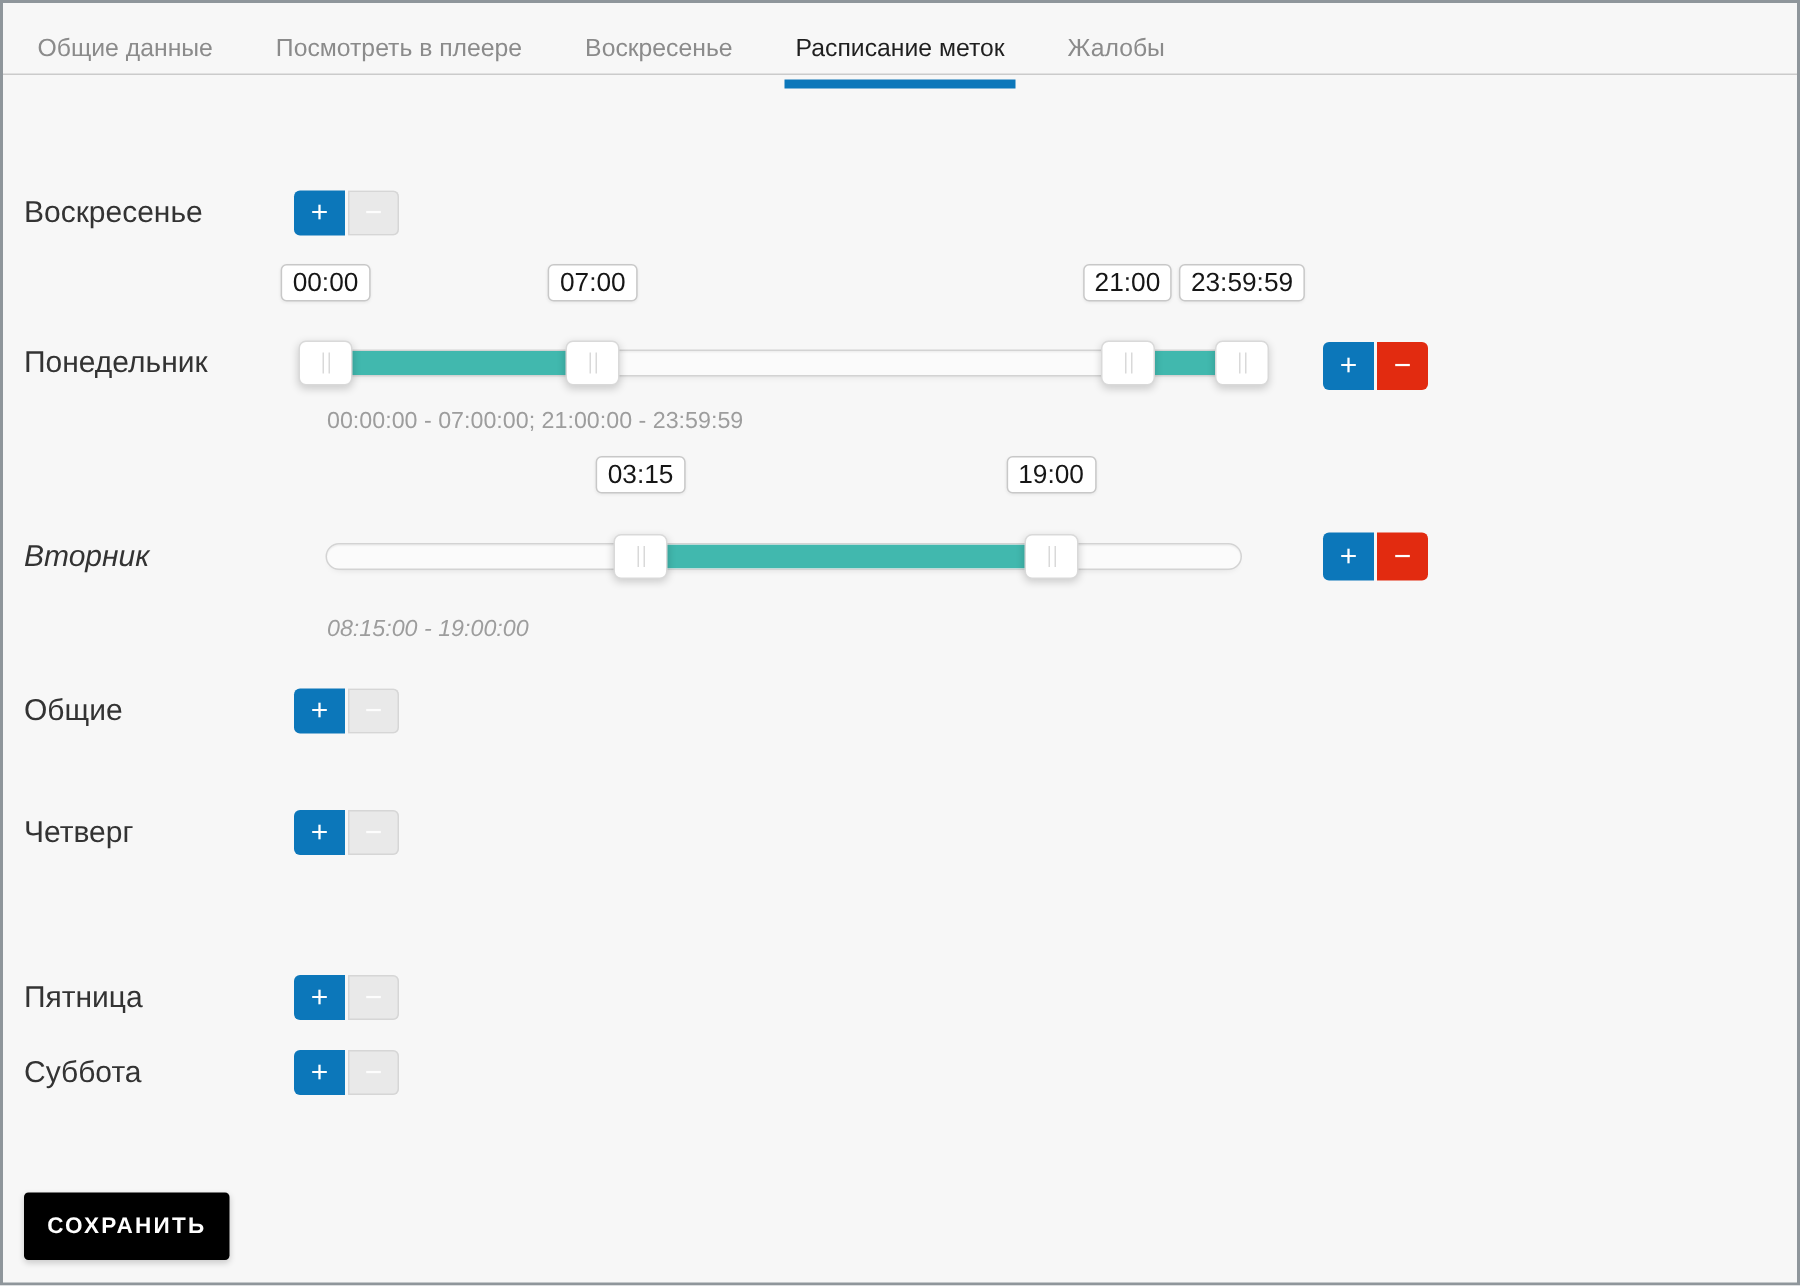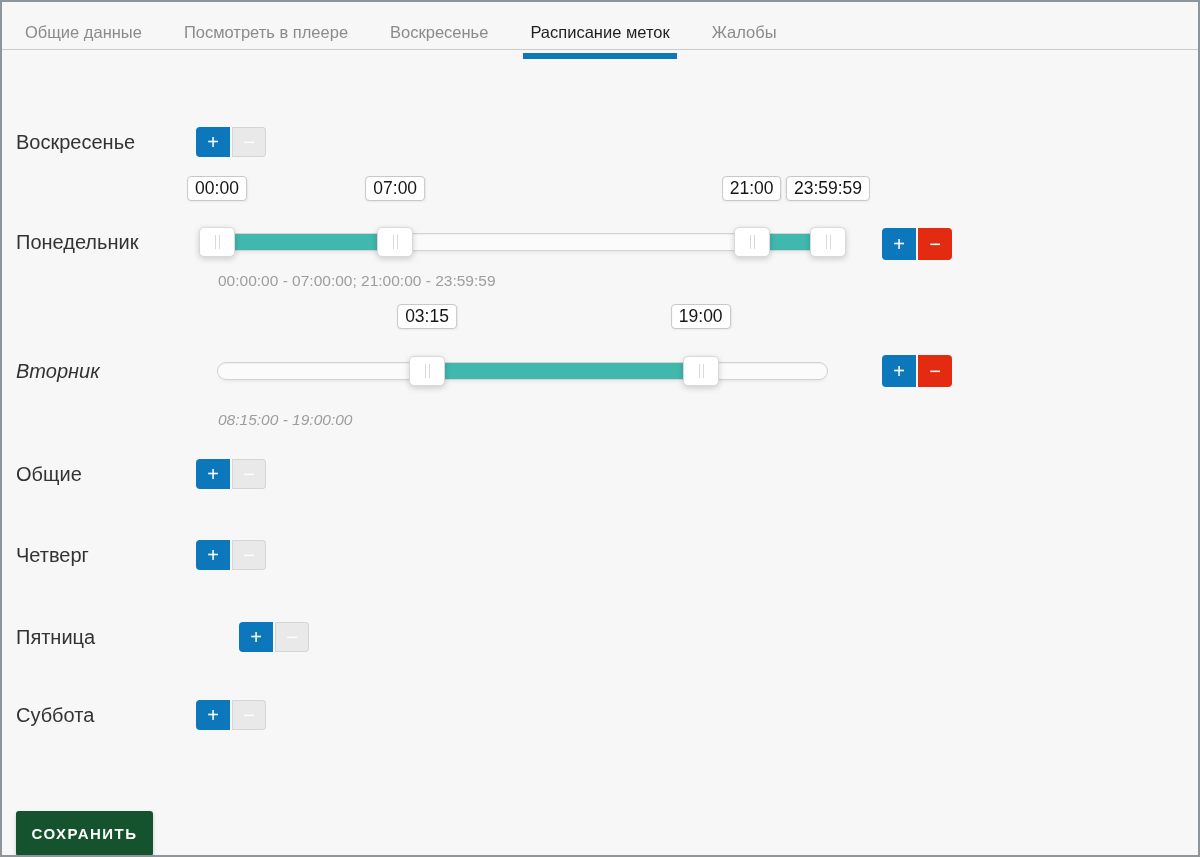--- a/index.html
+++ b/index.html
@@ -67,24 +67,23 @@
   .tbox{
     position:absolute;transform:translateX(-50%);height:25px;box-sizing:border-box;min-width:57px;
     padding:0 7px;background:#fff;border:1px solid #c8c8c8;border-radius:4px;
     display:flex;align-items:center;justify-content:center;
     font-size:17.5px;color:#161616;box-shadow:0 1px 2px rgba(0,0,0,0.06);white-space:nowrap;
   }
   .summary{position:absolute;left:216px;font-size:15.5px;color:#9d9d9d;white-space:nowrap;}
   
   .save{
     position:absolute;left:14px;top:793px;width:137px;height:45px;border:none;border-radius:3px;
-    background:#14532d;color:#fff;font-family:"Liberation Sans", sans-serif;
+    background:#000000;color:#fff;font-family:"Liberation Sans", sans-serif;
     font-size:15px;font-weight:700;letter-spacing:1.5px;cursor:pointer;
     box-shadow:0 2px 4px rgba(0,0,0,0.18);
-    margin-top:16px;
   }
 </style>
 </head>
 <body>
 
 <div class="page">
   <nav class="tabbar">
       <div class="tab">
     <span>Общие данные</span>
 
@@ -164,21 +163,21 @@
       <button class="btn btn-disabled">−</button>
     </span>
   </div>
       <div class="day-row" style="top: 538px;">
     <span class="day-label">Четверг</span>
     <span class="pm">
       <button class="btn btn-add">+</button>
       <button class="btn btn-disabled">−</button>
     </span>
   </div>
-      <div class="day-row" style="top: 620px; gap: 43px;">
+      <div class="day-row" style="top: 648px;">
     <span class="day-label">Пятница</span>
     <span class="pm">
       <button class="btn btn-add">+</button>
       <button class="btn btn-disabled">−</button>
     </span>
   </div>
       <div class="day-row" style="top: 698px;">
     <span class="day-label">Суббота</span>
     <span class="pm">
       <button class="btn btn-add">+</button>

